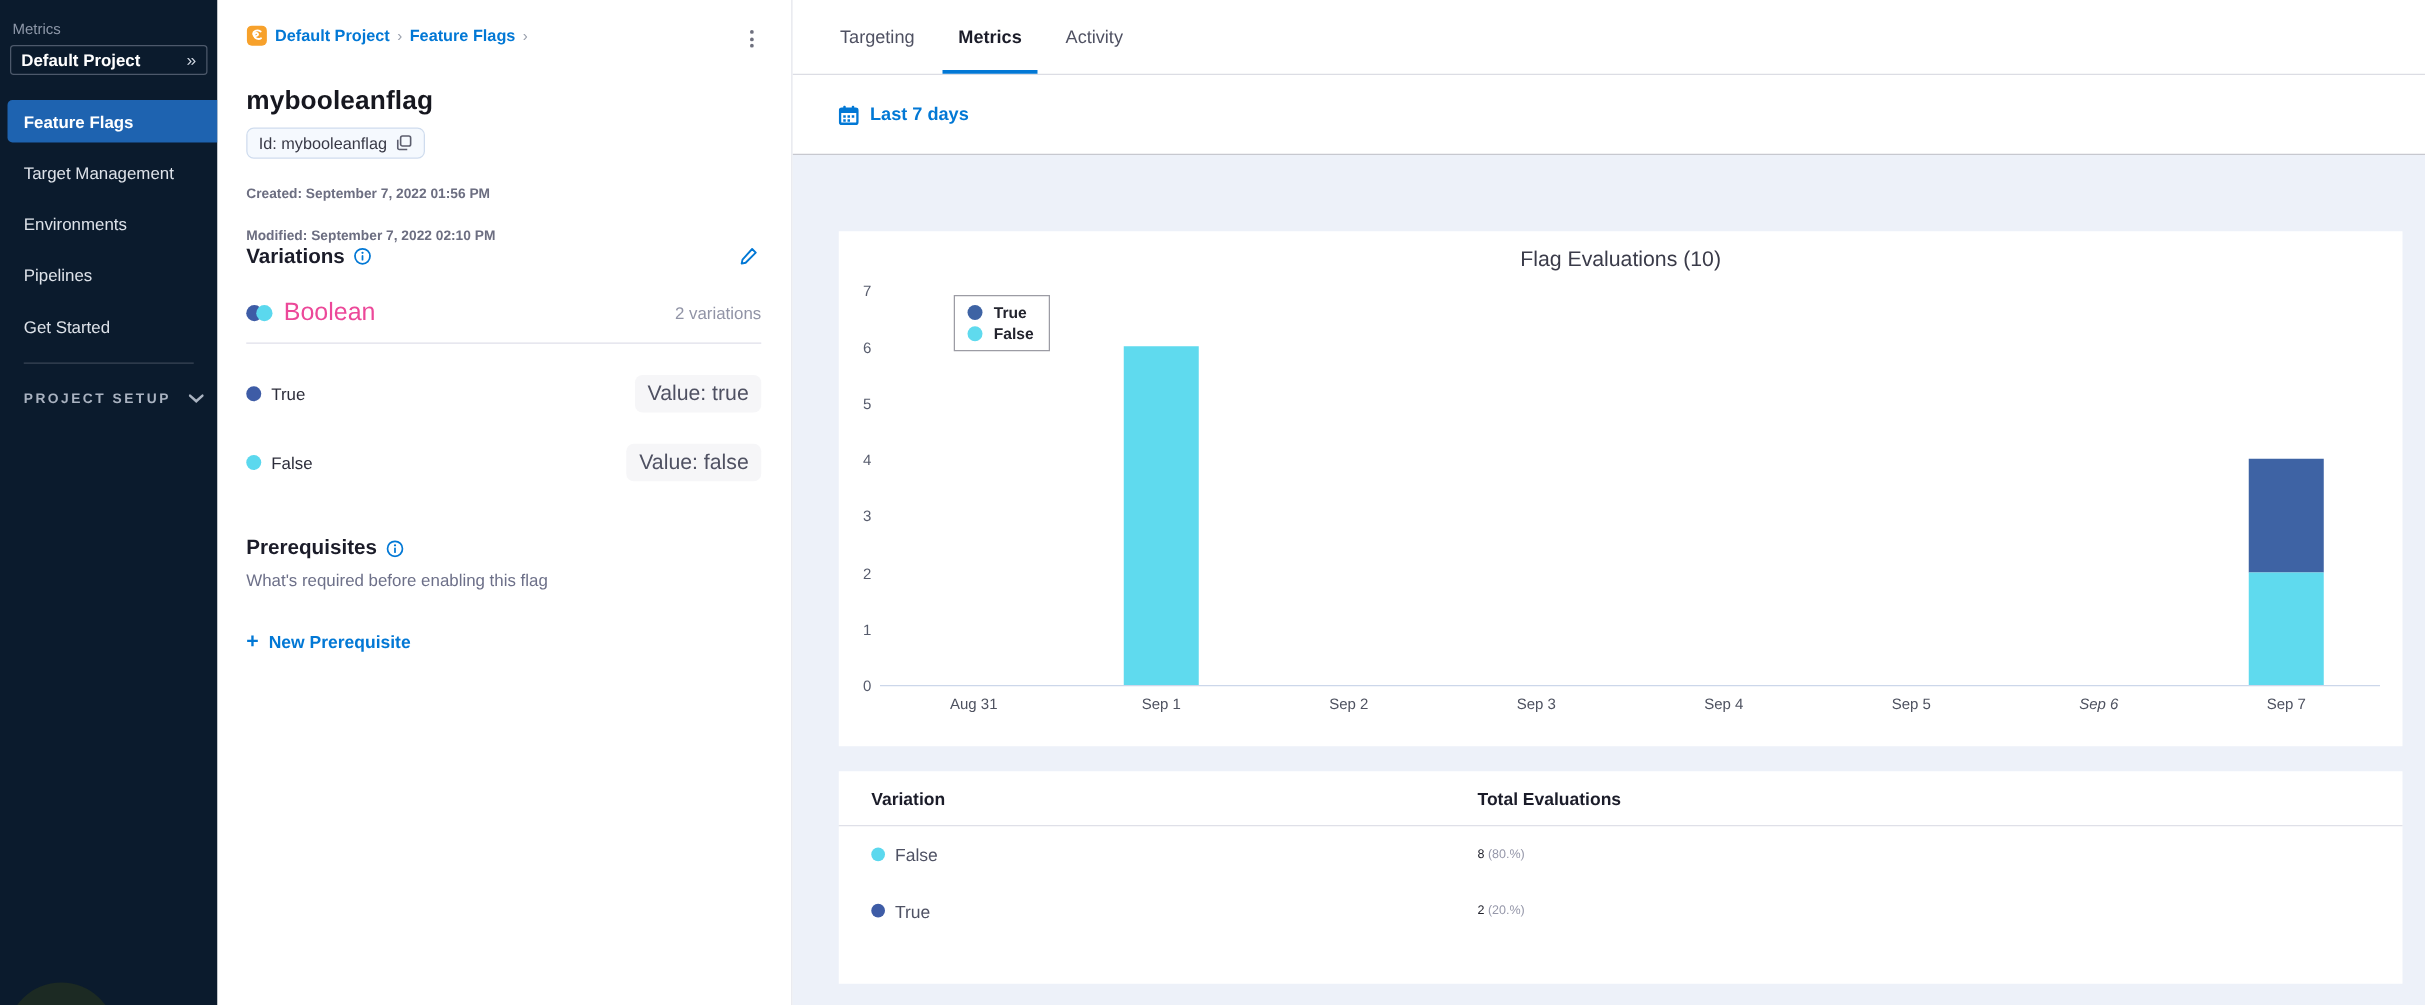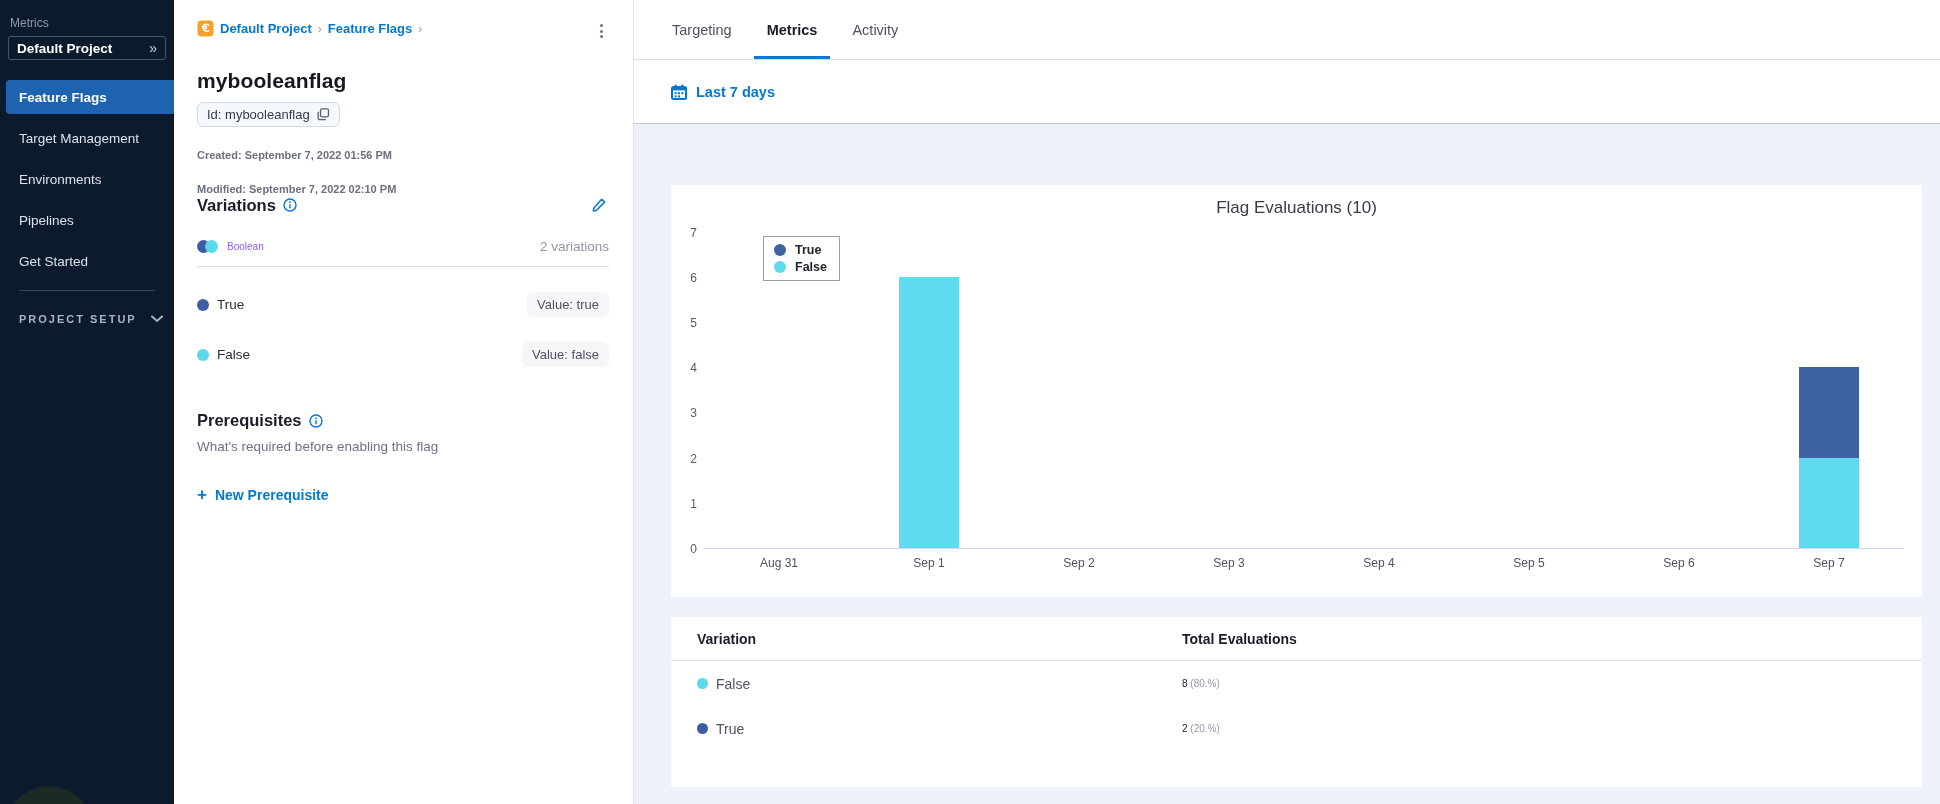--- a/index.html
+++ b/index.html
@@ -61,27 +61,27 @@
   .meta-block { margin-top: 17px; }
   .section-head-row { display: flex; align-items: center; justify-content: space-between; }
   .section-head { display: flex; align-items: center; gap: 7px; }
   .section-head h2 { font-size: 16.5px; font-weight: 700; color: #1b1c29; }
   .pencil-btn { cursor: pointer; padding: 2px; }
   .bool-row { display: flex; align-items: center; justify-content: space-between; margin-top: 24px; padding-bottom: 12px; border-bottom: 1px solid #dfe0ea; }
   .bool-left { display: flex; align-items: center; gap: 9px; }
   .bool-dots { position: relative; width: 21px; height: 13px; }
   .bool-dots .d1 { position: absolute; left: 0; top: 0; width: 13px; height: 13px; border-radius: 50%; background: #3e5ca6; }
   .bool-dots .d2 { position: absolute; left: 8px; top: 0; width: 13px; height: 13px; border-radius: 50%; background: #5bd8ee; }
-  .bool-name { font-size: 10px; color: #8b5cf6; }
+  .bool-name { font-size: 20px; color: #ec4899; }
   .var-count { font-size: 13.5px; color: #9194a6; }
   .var-row { display: flex; align-items: center; justify-content: space-between; margin-top: 25px; }
   .var-left { display: flex; align-items: center; gap: 8px; }
   .var-dot { width: 12px; height: 12px; border-radius: 50%; }
   .var-name { font-size: 13.5px; color: #2c2d3a; }
-  .value-chip { background: #f6f6f8; border-radius: 6px; padding: 5px 10px; font-size: 13px; color: #4f5162; }
+  .value-chip { background: #f6f6f8; border-radius: 6px; padding: 5px 10px; font-size: 17px; color: #4f5162; }
   .prereq-sub { font-size: 13.5px; color: #6d7089; font-weight: 500; margin-top: 9px; }
   .new-prereq { display: inline-flex; align-items: center; gap: 8px; margin-top: 32px; color: #0278d5; font-size: 14px; font-weight: 600; cursor: pointer; }
   .new-prereq .plus { font-size: 17px; font-weight: 700; line-height: 1; }
   
   .metrics { flex: 1; min-width: 0; display: flex; flex-direction: column; }
   .env-bar { height: 61px; flex: 0 0 61px; display: flex; align-items: center; justify-content: flex-end; gap: 11px; padding-right: 16px; border-bottom: 1px solid #e2e3ea; background: #fff; }
   .env-label { font-size: 13px; font-weight: 600; color: #3c3e4c; }
   .env-select { width: 201px; height: 28px; border: 1px solid #d4d5e0; border-radius: 4px; display: flex; align-items: center; justify-content: space-between; padding: 0 10px; cursor: pointer; background: #fff; margin-bottom: 10px; margin-top: -8px; }
   .env-select .env-value { font-size: 13.5px; color: #16171f; }
   .tab-bar { height: 60px; flex: 0 0 60px; display: flex; align-items: stretch; padding-left: 25px; gap: 9px; border-bottom: 1px solid #dcdde4; background: #fff; }
@@ -304,21 +304,21 @@
             <div class="x-label" style="left: 12.5%; width: 12.5%;">Sep 1</div>
             <div class="slot" style="left: 25%; width: 12.5%;"></div>
             <div class="x-label" style="left: 25%; width: 12.5%;">Sep 2</div>
             <div class="slot" style="left: 37.5%; width: 12.5%;"></div>
             <div class="x-label" style="left: 37.5%; width: 12.5%;">Sep 3</div>
             <div class="slot" style="left: 50%; width: 12.5%;"></div>
             <div class="x-label" style="left: 50%; width: 12.5%;">Sep 4</div>
             <div class="slot" style="left: 62.5%; width: 12.5%;"></div>
             <div class="x-label" style="left: 62.5%; width: 12.5%;">Sep 5</div>
             <div class="slot" style="left: 75%; width: 12.5%;"></div>
-            <div class="x-label" style="left: 75%; width: 12.5%;">Sep 6</div>
+            <div class="x-label" style="left: 75%; width: 12.5%; font-style: italic;">Sep 6</div>
             <div class="slot" style="left: 87.5%; width: 12.5%;">
               <div class="seg" style="height: 90.4px; background: rgb(62, 99, 164); width: 60px;"></div>
               <div class="seg" style="height: 90.4px; background: rgb(95, 218, 238); width: 60px;"></div>
             </div>
             <div class="x-label" style="left: 87.5%; width: 12.5%;">Sep 7</div>
           </div>
       </div>
     </div>
 
     <div class="table-card">

